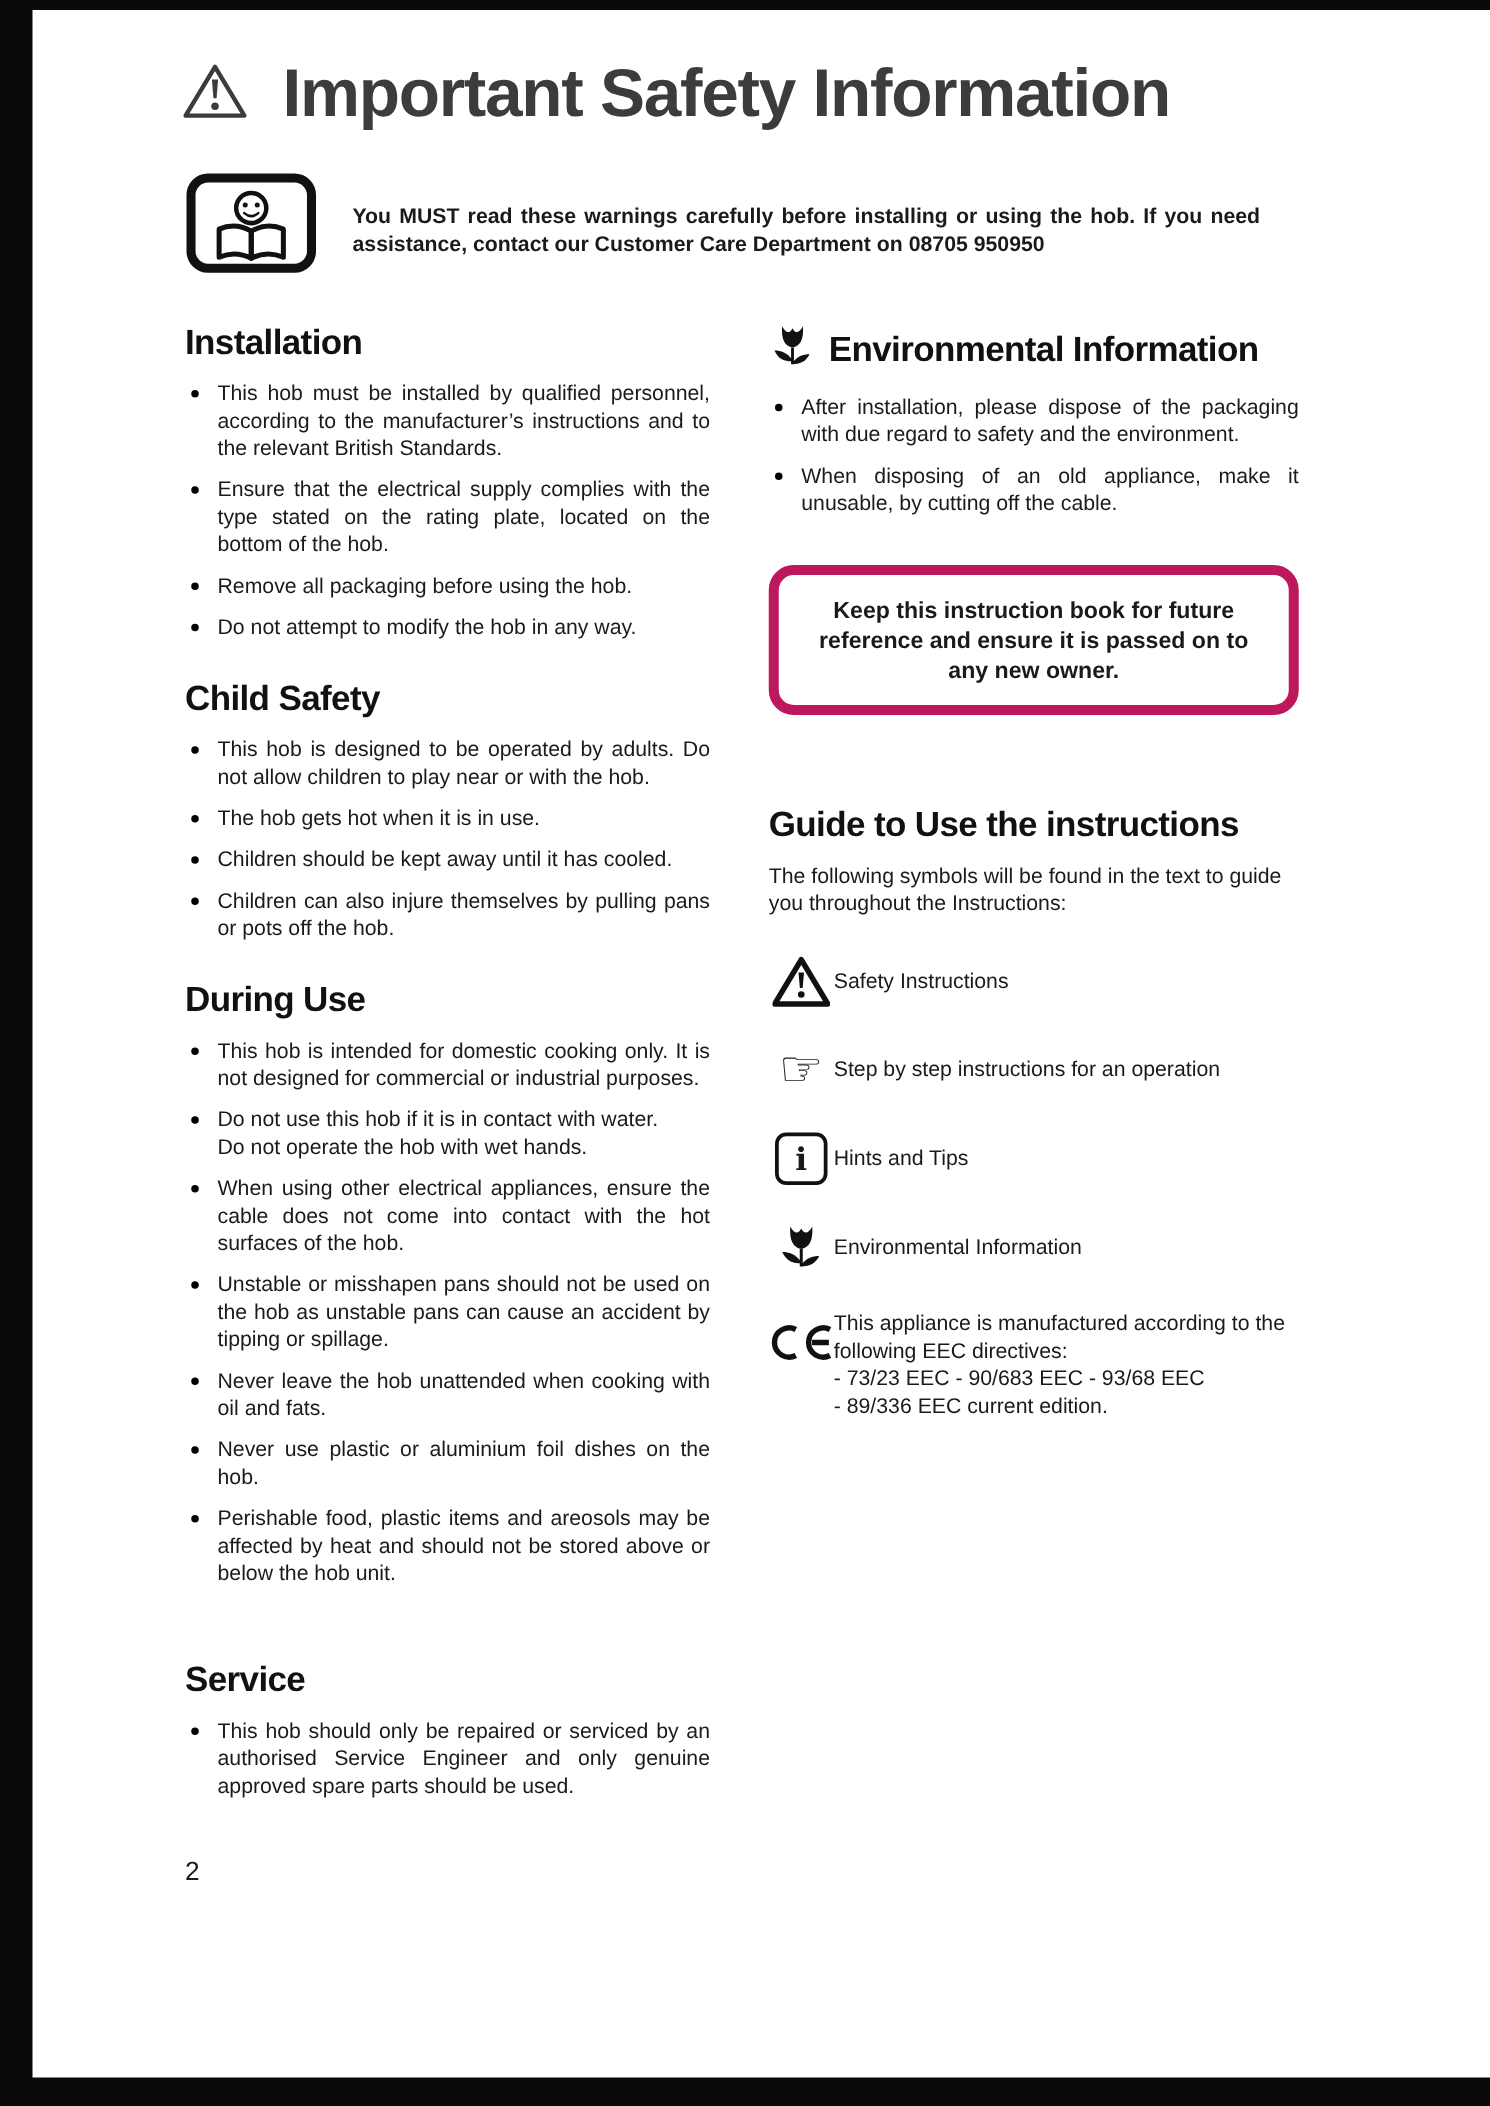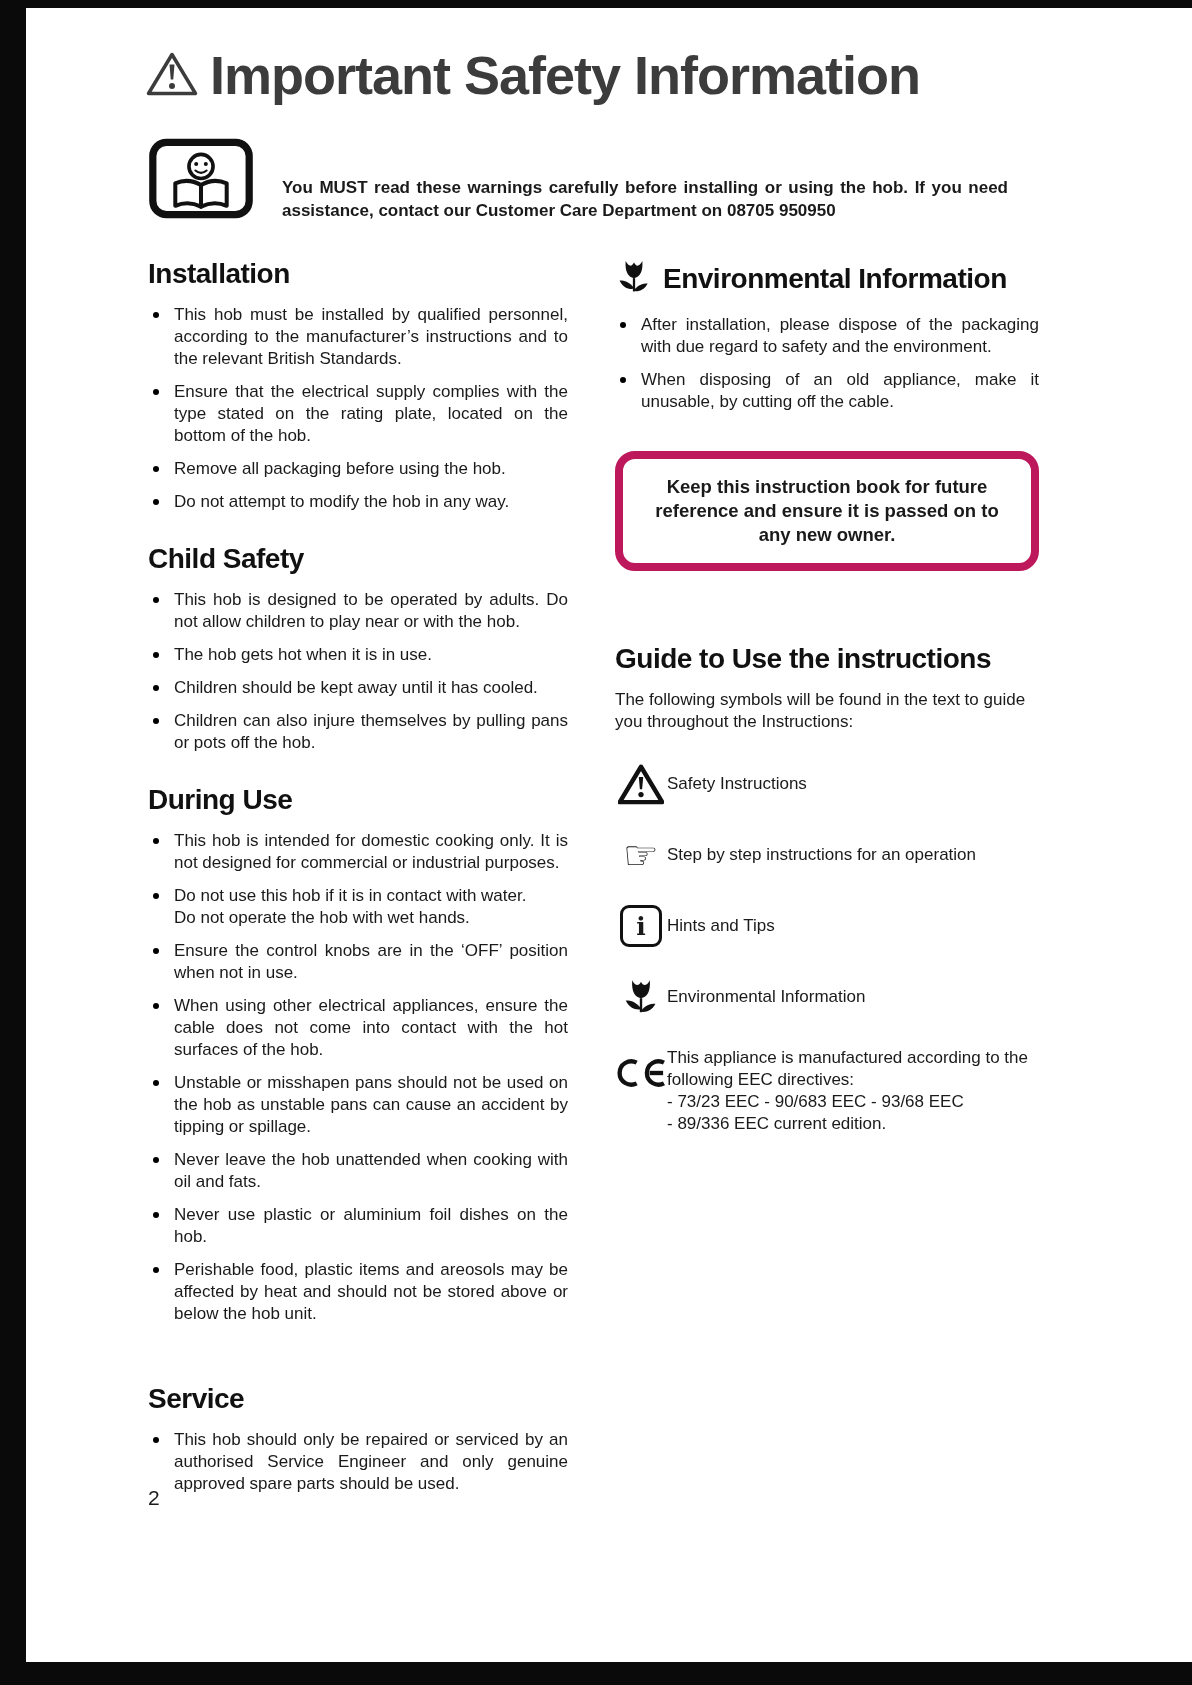--- a/index.html
+++ b/index.html
@@ -14,30 +14,30 @@
     margin: 0 auto;
   }
   
   .edge { position:absolute; background:#0a0a0a; }
   .edge-top { left:0; top:0; width:1192px; height:8px; }
   .edge-left { left:0; top:0; width:26px; height:1685px; }
   .edge-bottom { left:0; top:1662px; width:1192px; height:23px; }
 
   .title-row {
     position:absolute; left:146px; top:44px;
-    display:flex; align-items:center; gap:12px;
+    display:flex; align-items:center; gap:28px;
   }
   .title-row h1 {
     margin:0; font-size:54px; font-weight:700; letter-spacing:-1px;
     color:#3c3c3c; white-space:nowrap;
   }
 
   .intro-row {
     position:absolute; left:148px; top:138px; width:866px;
-    display:flex; align-items:flex-end; gap:28px;
+    display:flex; align-items:center; gap:28px;
   }
   .intro-text {
     font-weight:700; font-size:17px; line-height:1.35;
     text-align:justify; padding-top:8px; width:726px;
   }
 
   .col { position:absolute; top:258px; }
   .col-left  { left:148px; width:420px; }
   .col-right { left:615px; width:424px; }
 
@@ -136,21 +136,20 @@
       <li>The hob gets hot when it is in use.</li>
       <li>Children should be kept away until it has cooled.</li>
       <li>Children can also injure themselves by pulling pans or pots off the hob.</li>
     </ul>
 
     <h2 class="h2-gap">During Use</h2>
     <ul class="bullets">
       <li>This hob is intended for domestic cooking only. It is not designed for commercial or industrial purposes.</li>
       <li class="preline">Do not use this hob if it is in contact with water.
 Do not operate the hob with wet hands.</li>
-      <li>Ensure the control knobs are in the ‘OFF’ position when not in use.</li>
       <li>When using other electrical appliances, ensure the cable does not come into contact with the hot surfaces of the hob.</li>
       <li>Unstable or misshapen pans should not be used on the hob as unstable pans can cause an accident by tipping or spillage.</li>
       <li>Never leave the hob unattended when cooking with oil and fats.</li>
       <li>Never use plastic or aluminium foil dishes on the hob.</li>
       <li>Perishable food, plastic items and areosols may be affected by heat and should not be stored above or below the hob unit.</li>
     </ul>
 
     <h2 class="h2-gap-lg">Service</h2>
     <ul class="bullets">
       <li>This hob should only be repaired or serviced by an authorised Service Engineer and only genuine approved spare parts should be used.</li>

